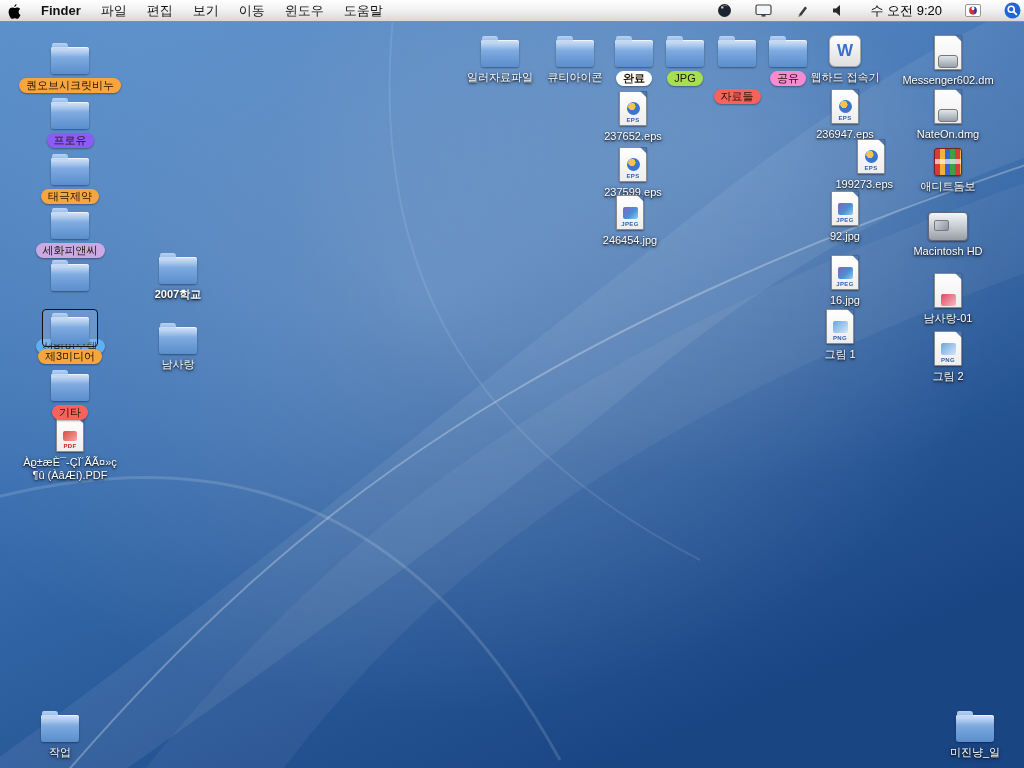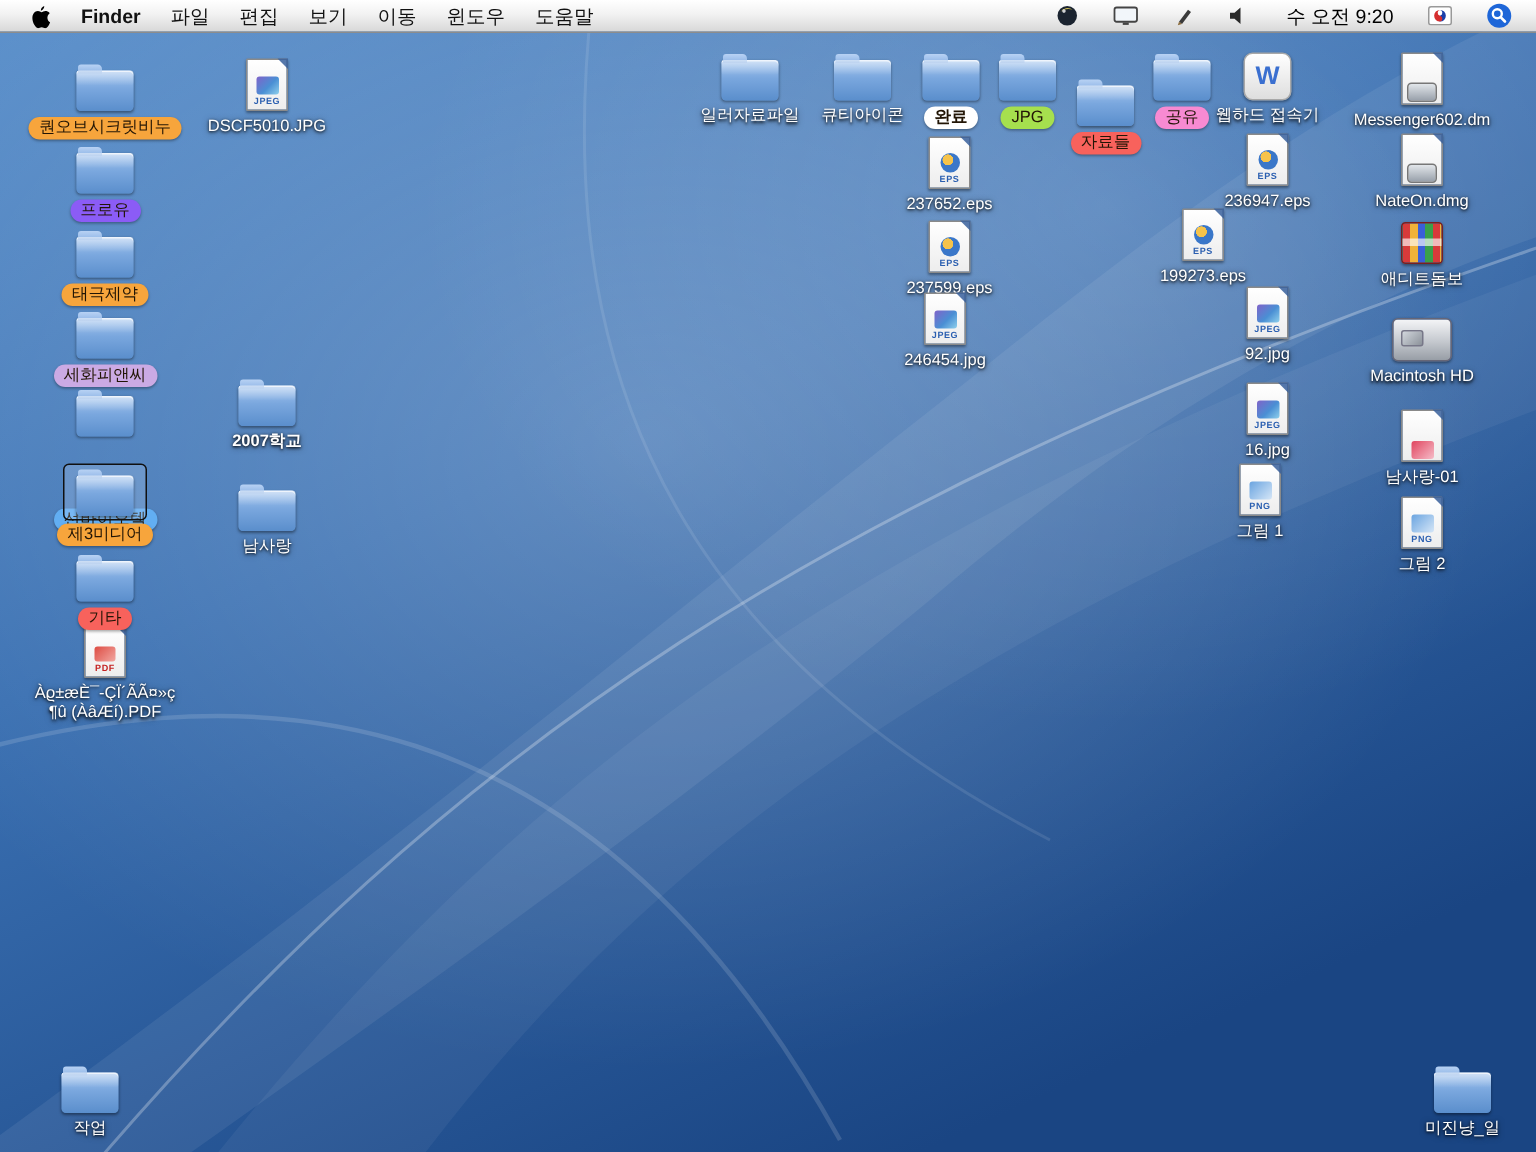--- a/index.html
+++ b/index.html
@@ -8,21 +8,21 @@
     font-family:"Liberation Sans","DejaVu Sans",sans-serif;
     background:#2a5da0;
   }
   
   #wallpaper{position:absolute;left:0;top:0;width:1024px;height:768px;z-index:0;}
   
   .menubar{
     position:absolute;left:0;top:0;right:0;height:22px;z-index:50;
     background:linear-gradient(180deg,#ffffff 0%,#f2f2f2 45%,#d8d8d8 100%);
     border-bottom:1px solid #8c8c8c;
-    display:flex;align-items:center;padding:0 16px;box-sizing:border-box;
+    display:flex;align-items:center;padding:0 3px;box-sizing:border-box;
     font-size:13px;color:#111;
   }
   .menubar .left{display:flex;align-items:center;gap:0;}
   .apple-wrap{padding:0 10px 0 4px;display:flex;align-items:center;}
   .appname{font-weight:bold;padding:0 10px;}
   .menu-item{padding:0 10px;}
   .menubar .right{margin-left:auto;display:flex;align-items:center;gap:23px;}
   .clock{font-size:13px;color:#000;white-space:nowrap;}
   .mb-ico{display:flex;align-items:center;}
   
@@ -164,149 +164,139 @@
     <div class="icon-label">Àϱ±æÈ¯-ÇÏ´ÃÃ¤»ç¶û (ÀâÆí).PDF</div>
   </div>
 
   <div class="desk-icon" style="left: 22px; top: 365px;">
     <div class="glyph-box">
         <div class="folder"></div>
       </div>
     <div class="icon-label pill" style="background: rgb(248, 98, 92);">기타</div>
   </div>
 
-  <div class="desk-icon" style="left: 130px; top: 38px;">
+
+  <div class="desk-icon" style="left: 130px; top: 248px; font-weight: bold;">
+    <div class="glyph-box">
+        <div class="folder"></div>
+      </div>
+    <div class="icon-label">2007학교</div>
+  </div>
+
+  <div class="desk-icon" style="left: 130px; top: 318px;">
+    <div class="glyph-box">
+        <div class="folder"></div>
+      </div>
+    <div class="icon-label">남사랑</div>
+  </div>
+
+  <div class="desk-icon" style="left: 452px; top: 31px;">
+    <div class="glyph-box">
+        <div class="folder"></div>
+      </div>
+    <div class="icon-label">일러자료파일</div>
+  </div>
+
+  <div class="desk-icon" style="left: 527px; top: 31px;">
+    <div class="glyph-box">
+        <div class="folder"></div>
+      </div>
+    <div class="icon-label">큐티아이콘</div>
+  </div>
+
+  <div class="desk-icon" style="left: 586px; top: 31px;">
+    <div class="glyph-box">
+        <div class="folder"></div>
+      </div>
+    <div class="icon-label pill" style="background: #ffffff; font-weight: bold;">완료</div>
+  </div>
+
+  <div class="desk-icon" style="left: 637px; top: 31px;">
+    <div class="glyph-box">
+        <div class="folder"></div>
+      </div>
+    <div class="icon-label pill" style="background: rgb(166, 224, 78);">JPG</div>
+  </div>
+
+  <div class="desk-icon" style="left: 689px; top: 31px; gap: 18px;">
+    <div class="glyph-box">
+        <div class="folder"></div>
+      </div>
+    <div class="icon-label pill" style="background: rgb(248, 98, 92);">자료들</div>
+  </div>
+
+  <div class="desk-icon" style="left: 740px; top: 31px; justify-content: space-between;">
+    <div class="glyph-box">
+        <div class="folder"></div>
+      </div>
+    <div class="icon-label pill" style="background: rgb(247, 138, 210);">공유</div>
+  </div>
+
+  <div class="desk-icon" style="left: 797px; top: 31px;">
+    <div class="glyph-box">
+        <div class="appw">W</div>
+      </div>
+    <div class="icon-label">웹하드 접속기</div>
+  </div>
+
+  <div class="desk-icon" style="left: 900px; top: 34px;">
+    <div class="glyph-box">
+        <div class="page">
+          <span class="fold"></span>
+          <div class="emblem drive"></div>
+        </div>
+      </div>
+    <div class="icon-label">Messenger602.dmg</div>
+  </div>
+
+  <div class="desk-icon" style="left: 585px; top: 90px;">
+    <div class="glyph-box">
+        <div class="page">
+          <span class="fold"></span>
+          <div class="emblem eps"></div>
+          <div class="tag ">EPS</div>
+        </div>
+      </div>
+    <div class="icon-label">237652.eps</div>
+  </div>
+
+  <div class="desk-icon" style="left: 585px; top: 146px;">
+    <div class="glyph-box">
+        <div class="page">
+          <span class="fold"></span>
+          <div class="emblem eps"></div>
+          <div class="tag ">EPS</div>
+        </div>
+      </div>
+    <div class="icon-label">237599.eps</div>
+  </div>
+
+  <div class="desk-icon" style="left: 582px; top: 194px;">
     <div class="glyph-box">
         <div class="page">
           <span class="fold"></span>
           <div class="emblem jpeg"></div>
           <div class="tag ">JPEG</div>
         </div>
       </div>
-    <div class="icon-label">DSCF5010.JPG</div>
-  </div>
-
-  <div class="desk-icon" style="left: 130px; top: 248px; font-weight: bold;">
-    <div class="glyph-box">
-        <div class="folder"></div>
-      </div>
-    <div class="icon-label">2007학교</div>
-  </div>
-
-  <div class="desk-icon" style="left: 130px; top: 318px;">
-    <div class="glyph-box">
-        <div class="folder"></div>
-      </div>
-    <div class="icon-label">남사랑</div>
-  </div>
-
-  <div class="desk-icon" style="left: 452px; top: 31px;">
-    <div class="glyph-box">
-        <div class="folder"></div>
-      </div>
-    <div class="icon-label">일러자료파일</div>
-  </div>
-
-  <div class="desk-icon" style="left: 527px; top: 31px;">
-    <div class="glyph-box">
-        <div class="folder"></div>
-      </div>
-    <div class="icon-label">큐티아이콘</div>
-  </div>
-
-  <div class="desk-icon" style="left: 586px; top: 31px;">
-    <div class="glyph-box">
-        <div class="folder"></div>
-      </div>
-    <div class="icon-label pill" style="background: #ffffff; font-weight: bold;">완료</div>
-  </div>
-
-  <div class="desk-icon" style="left: 637px; top: 31px;">
-    <div class="glyph-box">
-        <div class="folder"></div>
-      </div>
-    <div class="icon-label pill" style="background: rgb(166, 224, 78);">JPG</div>
-  </div>
-
-  <div class="desk-icon" style="left: 689px; top: 48px;">
-    <div class="glyph-box">
-        <div class="folder"></div>
-      </div>
-    <div class="icon-label pill" style="background: rgb(248, 98, 92);">자료들</div>
-  </div>
-
-  <div class="desk-icon" style="left: 740px; top: 31px; justify-content: space-between;">
-    <div class="glyph-box">
-        <div class="folder"></div>
-      </div>
-    <div class="icon-label pill" style="background: rgb(247, 138, 210);">공유</div>
-  </div>
-
-  <div class="desk-icon" style="left: 797px; top: 31px;">
-    <div class="glyph-box">
-        <div class="appw">W</div>
-      </div>
-    <div class="icon-label">웹하드 접속기</div>
-  </div>
-
-  <div class="desk-icon" style="left: 900px; top: 34px;">
-    <div class="glyph-box">
-        <div class="page">
-          <span class="fold"></span>
-          <div class="emblem drive"></div>
-        </div>
-      </div>
-    <div class="icon-label">Messenger602.dmg</div>
-  </div>
-
-  <div class="desk-icon" style="left: 585px; top: 90px;">
+    <div class="icon-label">246454.jpg</div>
+  </div>
+
+  <div class="desk-icon" style="left: 797px; top: 88px;">
     <div class="glyph-box">
         <div class="page">
           <span class="fold"></span>
           <div class="emblem eps"></div>
           <div class="tag ">EPS</div>
         </div>
       </div>
-    <div class="icon-label">237652.eps</div>
-  </div>
-
-  <div class="desk-icon" style="left: 585px; top: 146px;">
-    <div class="glyph-box">
-        <div class="page">
-          <span class="fold"></span>
-          <div class="emblem eps"></div>
-          <div class="tag ">EPS</div>
-        </div>
-      </div>
-    <div class="icon-label">237599.eps</div>
-  </div>
-
-  <div class="desk-icon" style="left: 582px; top: 194px;">
-    <div class="glyph-box">
-        <div class="page">
-          <span class="fold"></span>
-          <div class="emblem jpeg"></div>
-          <div class="tag ">JPEG</div>
-        </div>
-      </div>
-    <div class="icon-label">246454.jpg</div>
-  </div>
-
-  <div class="desk-icon" style="left: 797px; top: 88px;">
-    <div class="glyph-box">
-        <div class="page">
-          <span class="fold"></span>
-          <div class="emblem eps"></div>
-          <div class="tag ">EPS</div>
-        </div>
-      </div>
     <div class="icon-label">236947.eps</div>
   </div>
 
-  <div class="desk-icon" style="left: 754px; top: 138px;">
+  <div class="desk-icon" style="left: 797px; top: 138px; align-items: flex-end;">
     <div class="glyph-box">
         <div class="page">
           <span class="fold"></span>
           <div class="emblem eps"></div>
           <div class="tag ">EPS</div>
         </div>
       </div>
     <div class="icon-label">199273.eps</div>
   </div>
 

